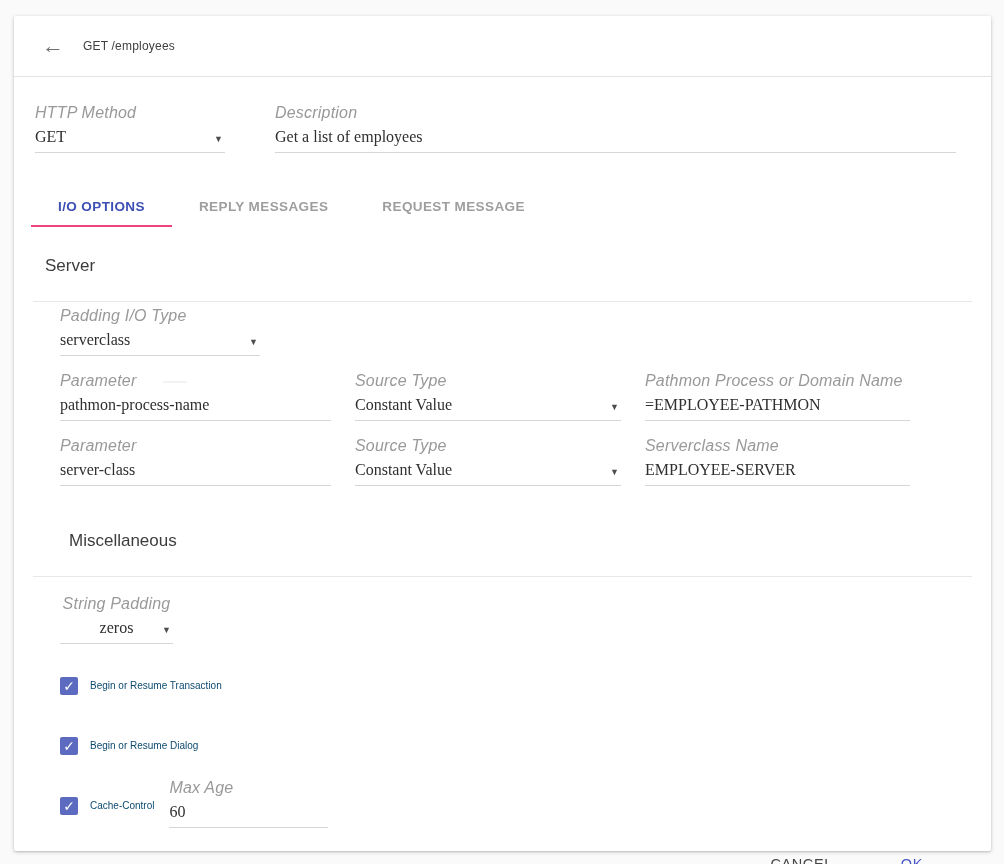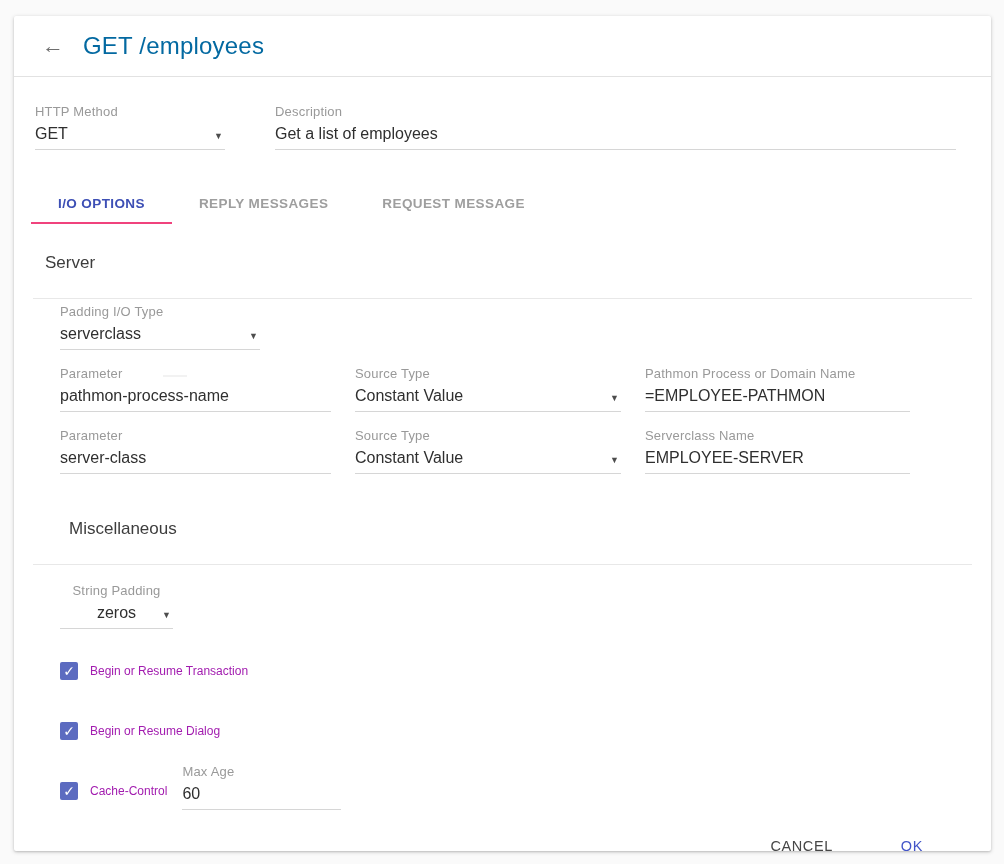--- a/index.html
+++ b/index.html
@@ -27,48 +27,49 @@
     border-bottom: 1px solid #e2e2e2;
   }
   .back-btn {
     width: 36px; height: 36px;
     display: flex; align-items: center; justify-content: center;
     font-size: 22px; color: #6e6e6e;
     cursor: pointer; border: none; background: transparent;
   }
   .page-title {
     margin-left: 12px;
-    font-size: 24px;
-    color: #0369a1;
+    font-size: 12px;
+    color: #404040;
     letter-spacing: 0.2px;
   }
   
   .content { padding: 0 35px 0 21px; }
   
   .field { position: relative; }
   .field .flabel {
     display: block;
-    font-size: 13px;
+    font-size: 16px;
     color: #999999;
     letter-spacing: 0.2px;
     margin-bottom: 5px;
     white-space: nowrap;
+    font-style: italic;
   }
   .field .fvalue {
     display: block;
     width: 100%;
     font-size: 16px;
     color: #2f2f2f;
     padding: 0 0 6px 0;
     border: none;
     border-bottom: 1px solid #d6d6d6;
     background: transparent;
     white-space: nowrap;
     line-height: 19px;
-    font-family: Liberation Sans, sans-serif;
+    font-family: Liberation Serif, serif;
   }
   .field.select .fvalue { cursor: pointer; }
   .field.select .caret {
     position: absolute;
     right: 2px; bottom: 9px;
     font-size: 9px;
     color: #4d4d4d;
     pointer-events: none;
   }
   .hint-line {
@@ -148,22 +149,22 @@
     margin-top: 1px;
   }
   .checkbox .check {
     color: #ffffff;
     font-size: 14px;
     font-weight: bold;
     line-height: 1;
   }
   .cb-label {
     margin-left: 12px;
-    font-size: 12px;
-    color: #a21caf;
+    font-size: 10px;
+    color: #0c4a6e;
     line-height: 20px;
     cursor: pointer;
     white-space: nowrap;
   }
   .cb-field { margin-top: -17px; flex: none; }
   .cb-field.timeout { width: 161px; margin-left: 19px; }
   .cb-field.maxage  { width: 159px; margin-left: 15px; }
   
   .actions {
     display: flex;

